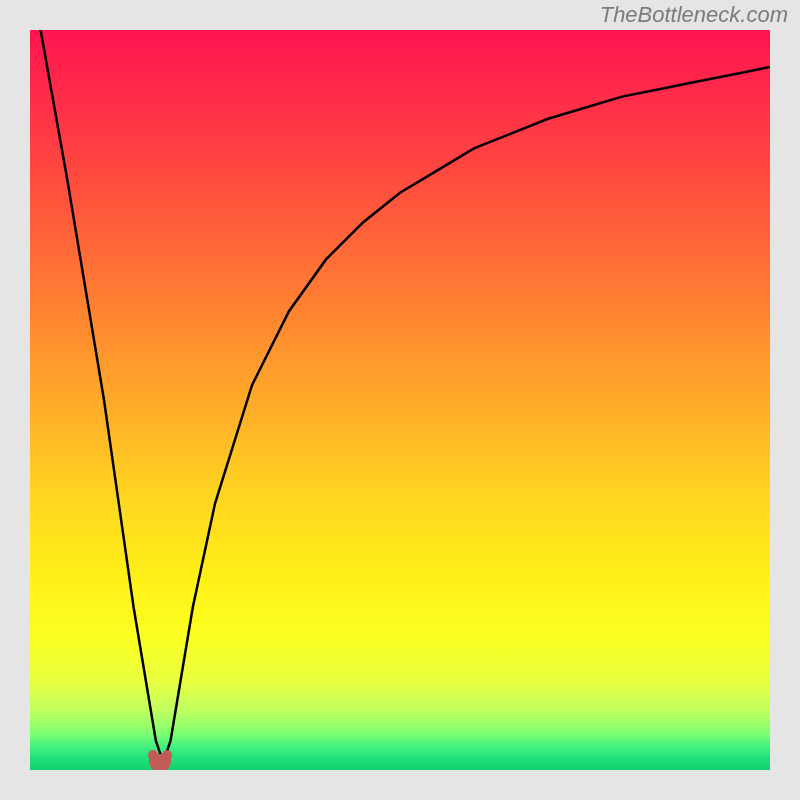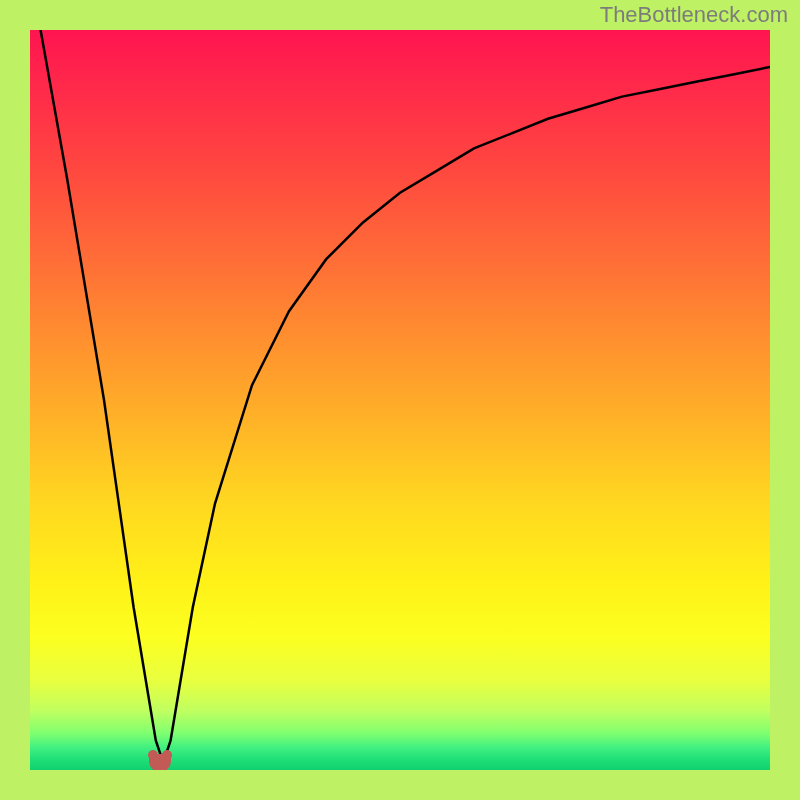--- a/index.html
+++ b/index.html
@@ -4,21 +4,22 @@
 <style>
   body {
     margin: 0;
     padding: 0;
     background: #fff;
   }
   .chart-container {
     position: relative;
     width: 800px;
     height: 800px;
-    background: #bef264;
+    background: #e5e5e5;
+    font-style: italic;
   }
   .watermark {
     position: absolute;
     top: 2px;
     right: 12px;
     font-family: Arial, Helvetica, sans-serif;
     font-size: 22px;
     color: #7c7c7c;
     font-weight: 500;
     z-index: 10;

